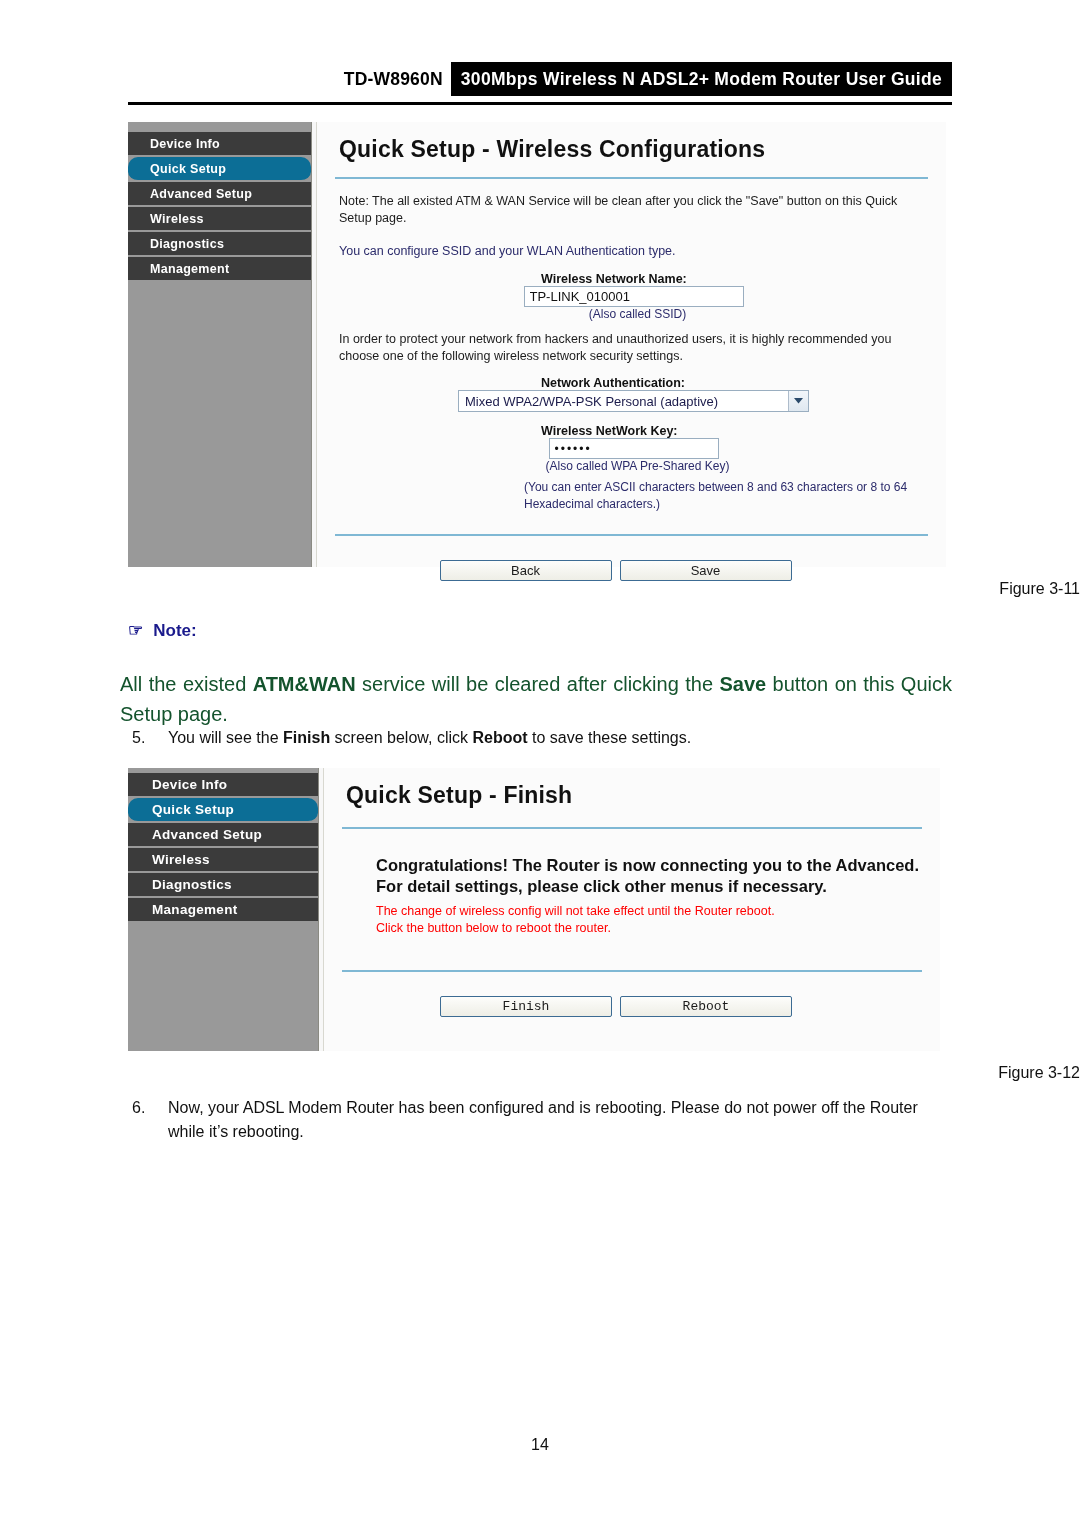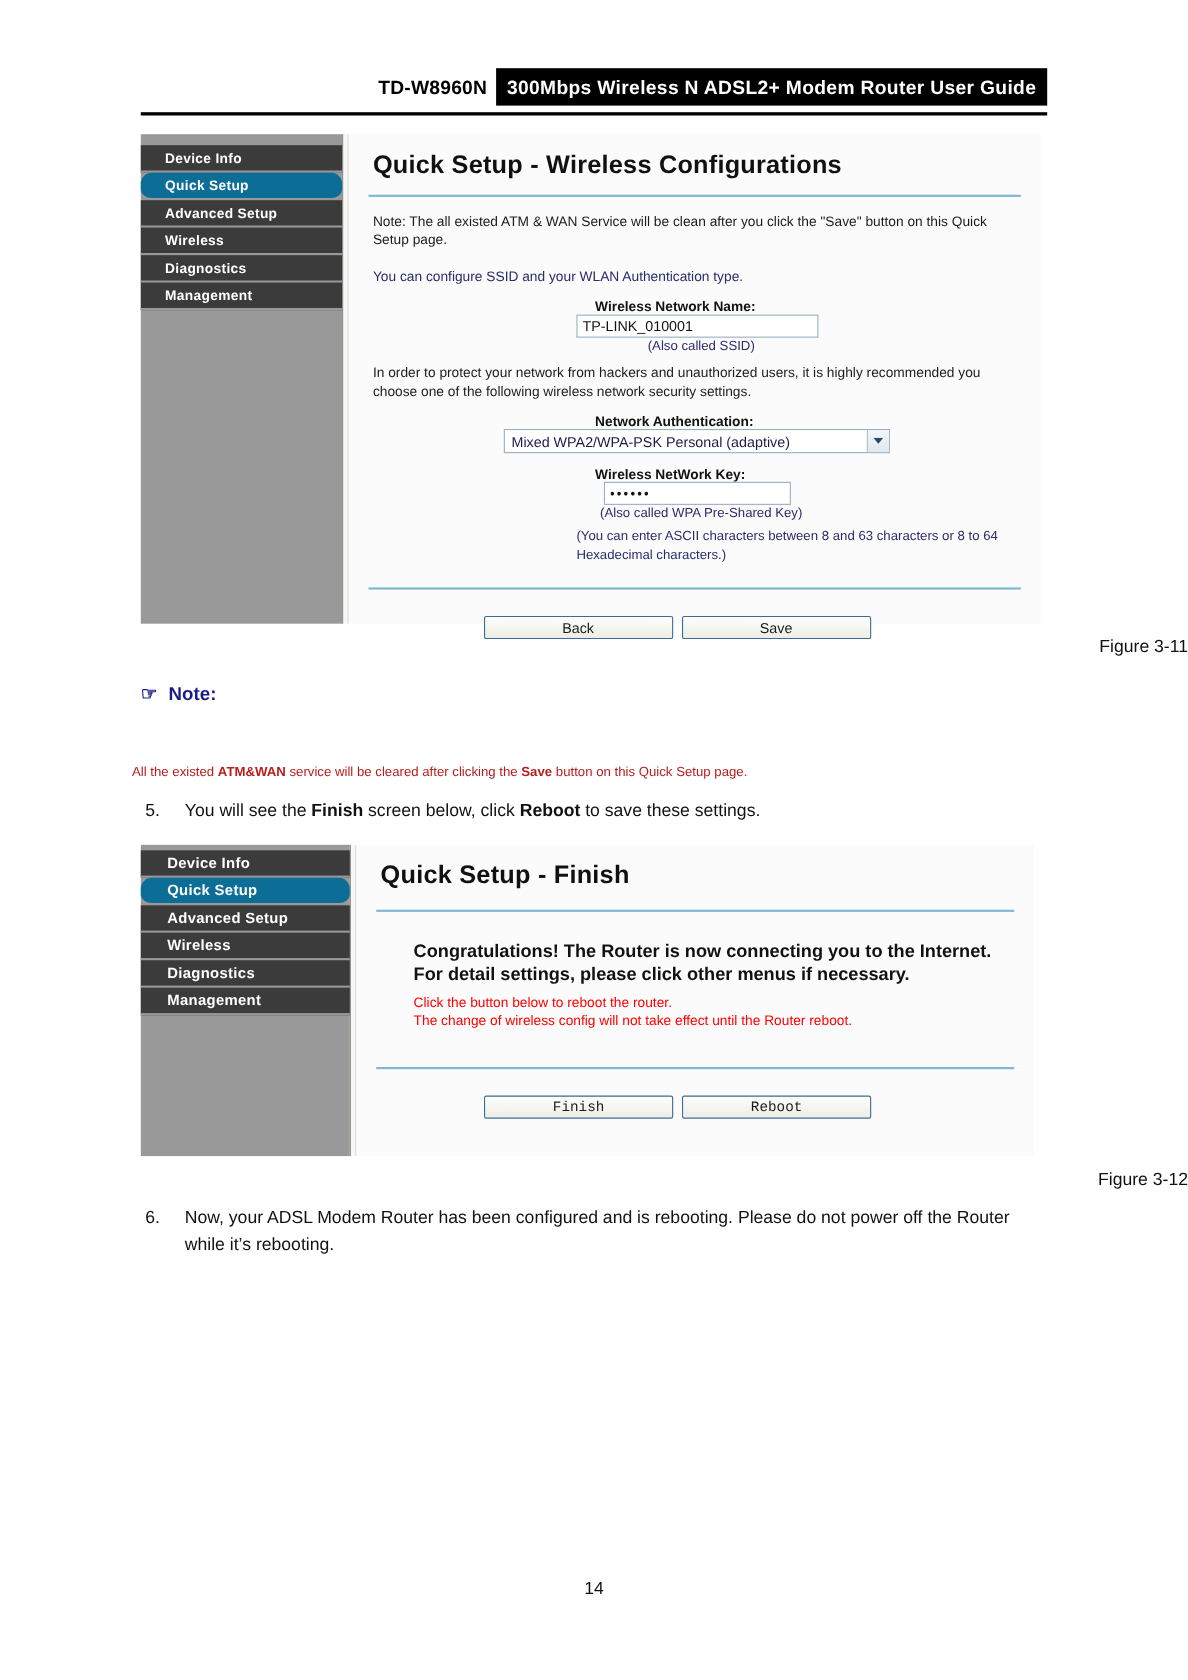--- a/index.html
+++ b/index.html
@@ -300,24 +300,24 @@
     align-items: baseline;
     gap: 10px;
   }
   .note-hand {
     font-size: 17px;
     color: #1a1a8c;
   }
   .note-body {
     position: absolute;
     left: 120px;
-    top: 692px;
+    top: 669px;
     width: 832px;
-    font-size: 12px;
-    color: #b91c1c;
+    font-size: 20px;
+    color: #14532d;
     line-height: 1.5;
     text-align: justify;
   }
   .note-body b { font-weight: bold; }
 
   .step {
     position: absolute;
     display: flex;
     font-size: 16px;
     color: #111;
@@ -441,26 +441,26 @@
     </ul>
   </div>
 
   <div class="ui-gutter"></div>
 
   <div class="ui-main">
     <div class="ui-title">Quick Setup - Finish</div>
     <div class="ui-divider"></div>
 
     <div class="congrats">
-      <div>Congratulations! The Router is now connecting you to the Internet.</div>
+      <div>Congratulations! The Router is now connecting you to the Advanced.</div>
       <div>For detail settings, please click other menus if necessary.</div>
     </div>
     <div class="red-note">
+      <div>The change of wireless config will not take effect until the Router reboot.</div>
       <div>Click the button below to reboot the router.</div>
-      <div>The change of wireless config will not take effect until the Router reboot.</div>
     </div>
 
     <div class="ui-divider-bottom"></div>
 
     <div class="btn-row">
       <div class="ui-btn mono">Finish</div>
       <div class="ui-btn mono">Reboot</div>
     </div>
   </div>
 </div>

